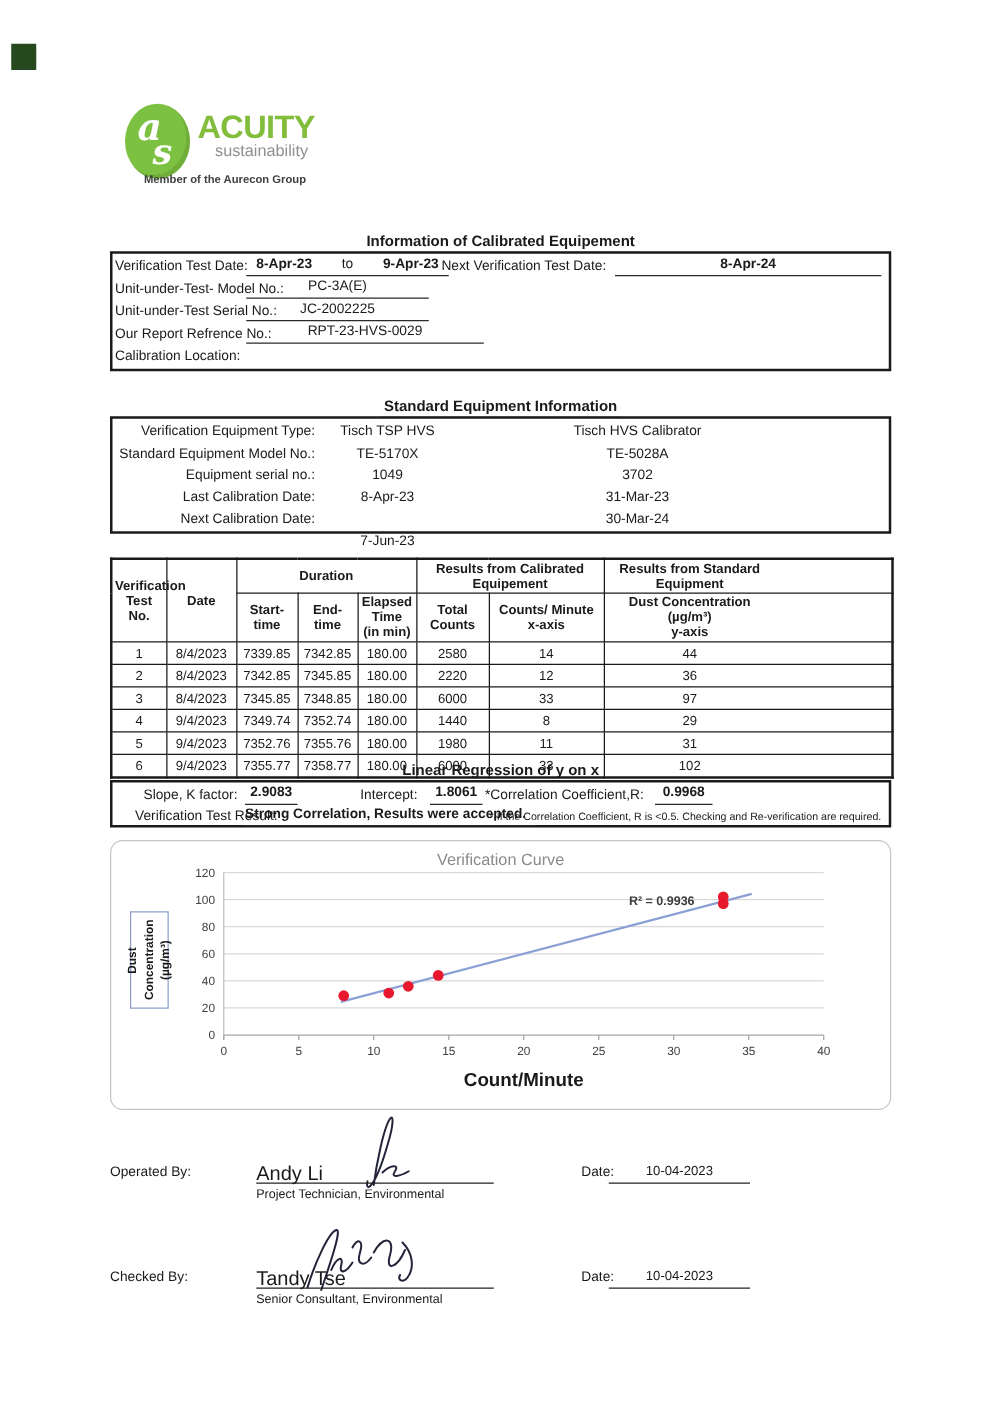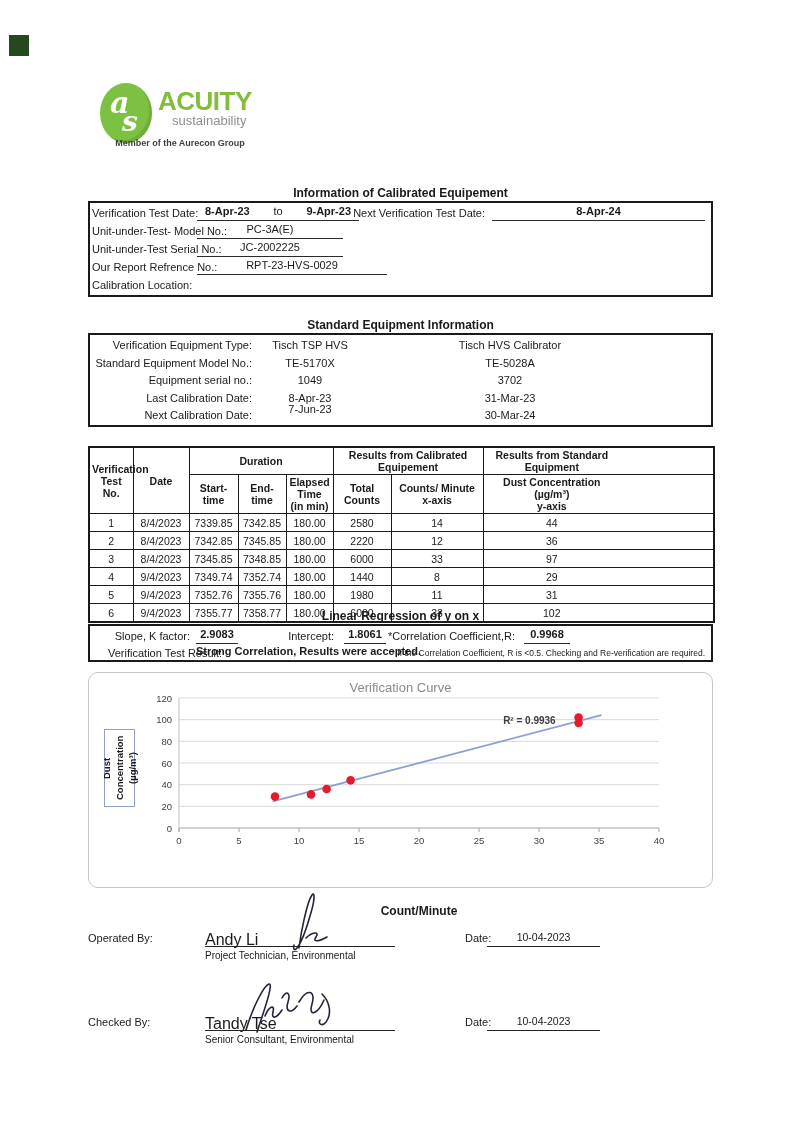--- a/index.html
+++ b/index.html
@@ -44,21 +44,21 @@
   .rtable tbody td{height:15px;}
   .rtable .pad-r,{padding-right:95px;}
   .rtable th.pad-r,.rtable td.pad-r{padding-right:95px;}
   .footnote{position:absolute;font-size:8.5px;color:#1a1a1a;white-space:nowrap;}
   
   .chart-box{position:absolute;left:88px;top:672px;width:623px;height:214px;border:1px solid #c6c6c6;border-radius:10px;}
   .chart-title{position:absolute;left:0;top:7px;width:100%;text-align:center;font-size:13px;color:#8a8a8a;}
   .ylabel-box{position:absolute;left:15px;top:56px;width:29px;height:76px;border:1px solid #8f9fc9;
         display:flex;align-items:center;justify-content:center;text-align:center;
         writing-mode:vertical-rl;transform:rotate(180deg);font-weight:bold;font-size:9.5px;line-height:13px;}
-  .xlabel{position:absolute;left:90px;top:183px;width:480px;text-align:center;font-weight:bold;font-size:12px;margin-top:48px;}
+  .xlabel{position:absolute;left:90px;top:183px;width:480px;text-align:center;font-weight:bold;font-size:15px;}
   .tick{font-size:9.5px;fill:#404040;font-family:"Liberation Sans",sans-serif;}
   .r2{font-size:10px;font-weight:bold;fill:#3d3d3d;font-family:"Liberation Sans",sans-serif;}
   
   .sig-lbl{position:absolute;font-size:11px;}
   .sig-name{position:absolute;font-size:16px;}
   .sig-line{position:absolute;border-bottom:1.5px solid #222;}
   .sig-role{position:absolute;font-size:10px;}
   .sig-date{position:absolute;font-size:10.5px;text-align:center;}
   .ink{fill:none;stroke:#23233a;stroke-width:1.6;stroke-linecap:round;stroke-linejoin:round;}
 </style>
@@ -116,21 +116,21 @@
       <div class="lbl" style="left:2px;top:21.5px;width:160px;">Standard Equipment Model No.:</div>
       <div class="cell-c" style="left:170px;top:21.5px;width:100px;">TE-5170X</div>
       <div class="cell-c" style="left:330px;top:21.5px;width:180px;">TE-5028A</div>
       <div class="lbl" style="left:2px;top:39px;width:160px;">Equipment serial no.:</div>
       <div class="cell-c" style="left:170px;top:39px;width:100px;">1049</div>
       <div class="cell-c" style="left:330px;top:39px;width:180px;">3702</div>
       <div class="lbl" style="left:2px;top:56.5px;width:160px;">Last Calibration Date:</div>
       <div class="cell-c" style="left:170px;top:56.5px;width:100px;">8-Apr-23</div>
       <div class="cell-c" style="left:330px;top:56.5px;width:180px;">31-Mar-23</div>
       <div class="lbl" style="left:2px;top:74px;width:160px;">Next Calibration Date:</div>
-      <div class="cell-c" style="left:170px;top:68px;width:100px;">7-Jun-23</div>
+      <div class="cell-c" style="left:170px;top:92px;width:100px;">7-Jun-23</div>
       <div class="cell-c" style="left:330px;top:74px;width:180px;">30-Mar-24</div>
     </div>
 
   <table class="rtable">
     <colgroup>
       <col style="width:44px">
         <col style="width:56px">
         <col style="width:49px">
         <col style="width:48px">
       <col style="width:47px">

